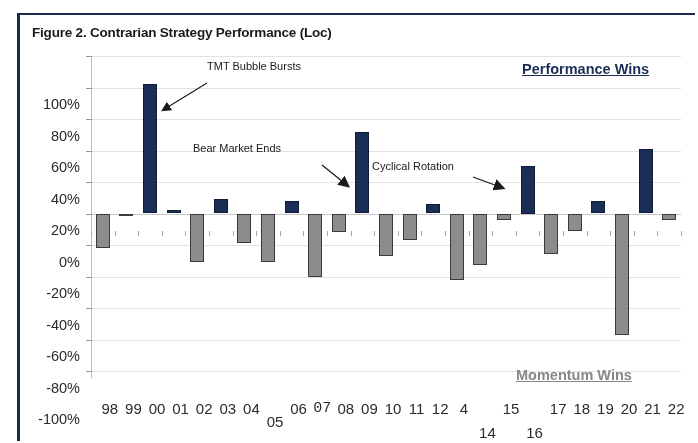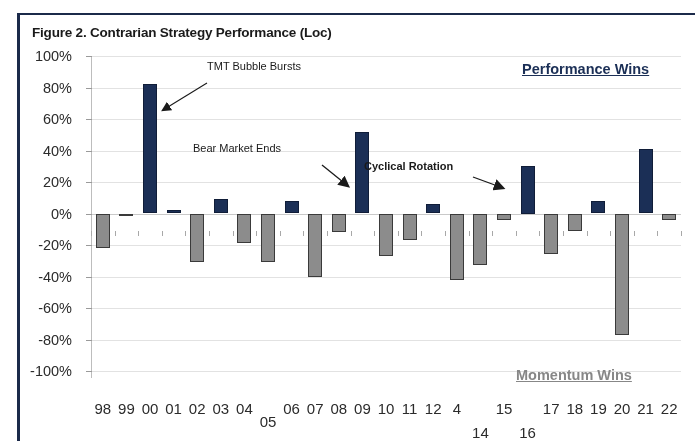--- a/index.html
+++ b/index.html
@@ -53,27 +53,28 @@
     background: #bdbdbd;
   }
   .ytick {
     position: absolute;
     left: 86px;
     width: 6px; height: 1px;
     background: #9a9a9a;
   }
   .ylabel {
     position: absolute;
-    right: 12px;
+    right: 4px;
     width: 64px;
     text-align: right;
     font-size: 14.5px;
     color: #2b2b2b;
     transform: translateY(-50%);
     font-family: "Liberation Sans", sans-serif;
+    margin-top: 48px;
   }
   #ylabels {
     position: absolute;
     left: 14px; top: 0;
     width: 70px; height: 443px;
   }
   
   .bar {
     position: absolute;
     width: 14px;
@@ -94,21 +95,21 @@
     width: 590px; height: 6px;
   }
   .xtick {
     position: absolute;
     top: 0;
     width: 1px; height: 5px;
     background: #a8a8a8;
   }
   #xlabels {
     position: absolute;
-    left: 91px; top: 400px;
+    left: 98px; top: 400px;
     width: 590px; height: 32px;
   }
   .xlabel {
     position: absolute;
     top: 0;
     width: 28px;
     margin-left: -14px;
     text-align: center;
     font-size: 15px;
     color: #2b2b2b;
@@ -116,21 +117,21 @@
   }
   
   .annotation {
     position: absolute;
     font-size: 11px;
     color: #1a1a1a;
     white-space: nowrap;
   }
   #ann-tmt { left: 207px; top: 60px; }
   #ann-bear { left: 193px; top: 142px; }
-  #ann-cyc { left: 364px; top: 160px; font-weight: bold; }
+  #ann-cyc { left: 372px; top: 160px; }
   .legend-label {
     position: absolute;
     font-size: 14.5px;
     font-weight: bold;
     text-decoration: underline;
     white-space: nowrap;
   }
   #legend-contrarian {
     left: 522px; top: 61px;
     color: #1b2f56;
@@ -232,21 +233,21 @@
 <div id="xlabels">
     <div class="xlabel" style="left: 11.8px;">98</div>
     <div class="xlabel" style="left: 35.4px;">99</div>
     <div class="xlabel" style="left: 59px;">00</div>
     <div class="xlabel" style="left: 82.6px;">01</div>
     <div class="xlabel" style="left: 106.2px;">02</div>
     <div class="xlabel" style="left: 129.8px;">03</div>
     <div class="xlabel" style="left: 153.4px;">04</div>
     <div class="xlabel" style="left: 177px; margin-top: 13px;">05</div>
     <div class="xlabel" style="left: 200.6px;">06</div>
-    <div class="xlabel" style="left: 224.2px;">07</div>
+    <div class="xlabel" style="left: 224.2px; font-family: Liberation Mono, monospace;">07</div>
     <div class="xlabel" style="left: 247.8px;">08</div>
     <div class="xlabel" style="left: 271.4px;">09</div>
     <div class="xlabel" style="left: 295px;">10</div>
     <div class="xlabel" style="left: 318.6px;">11</div>
     <div class="xlabel" style="left: 342.2px;">12</div>
     <div class="xlabel" style="left: 365.8px;">4</div>
     <div class="xlabel" style="left: 389.4px; margin-top: 24px;">14</div>
     <div class="xlabel" style="left: 413px;">15</div>
     <div class="xlabel" style="left: 436.6px; margin-top: 24px;">16</div>
     <div class="xlabel" style="left: 460.2px;">17</div>

